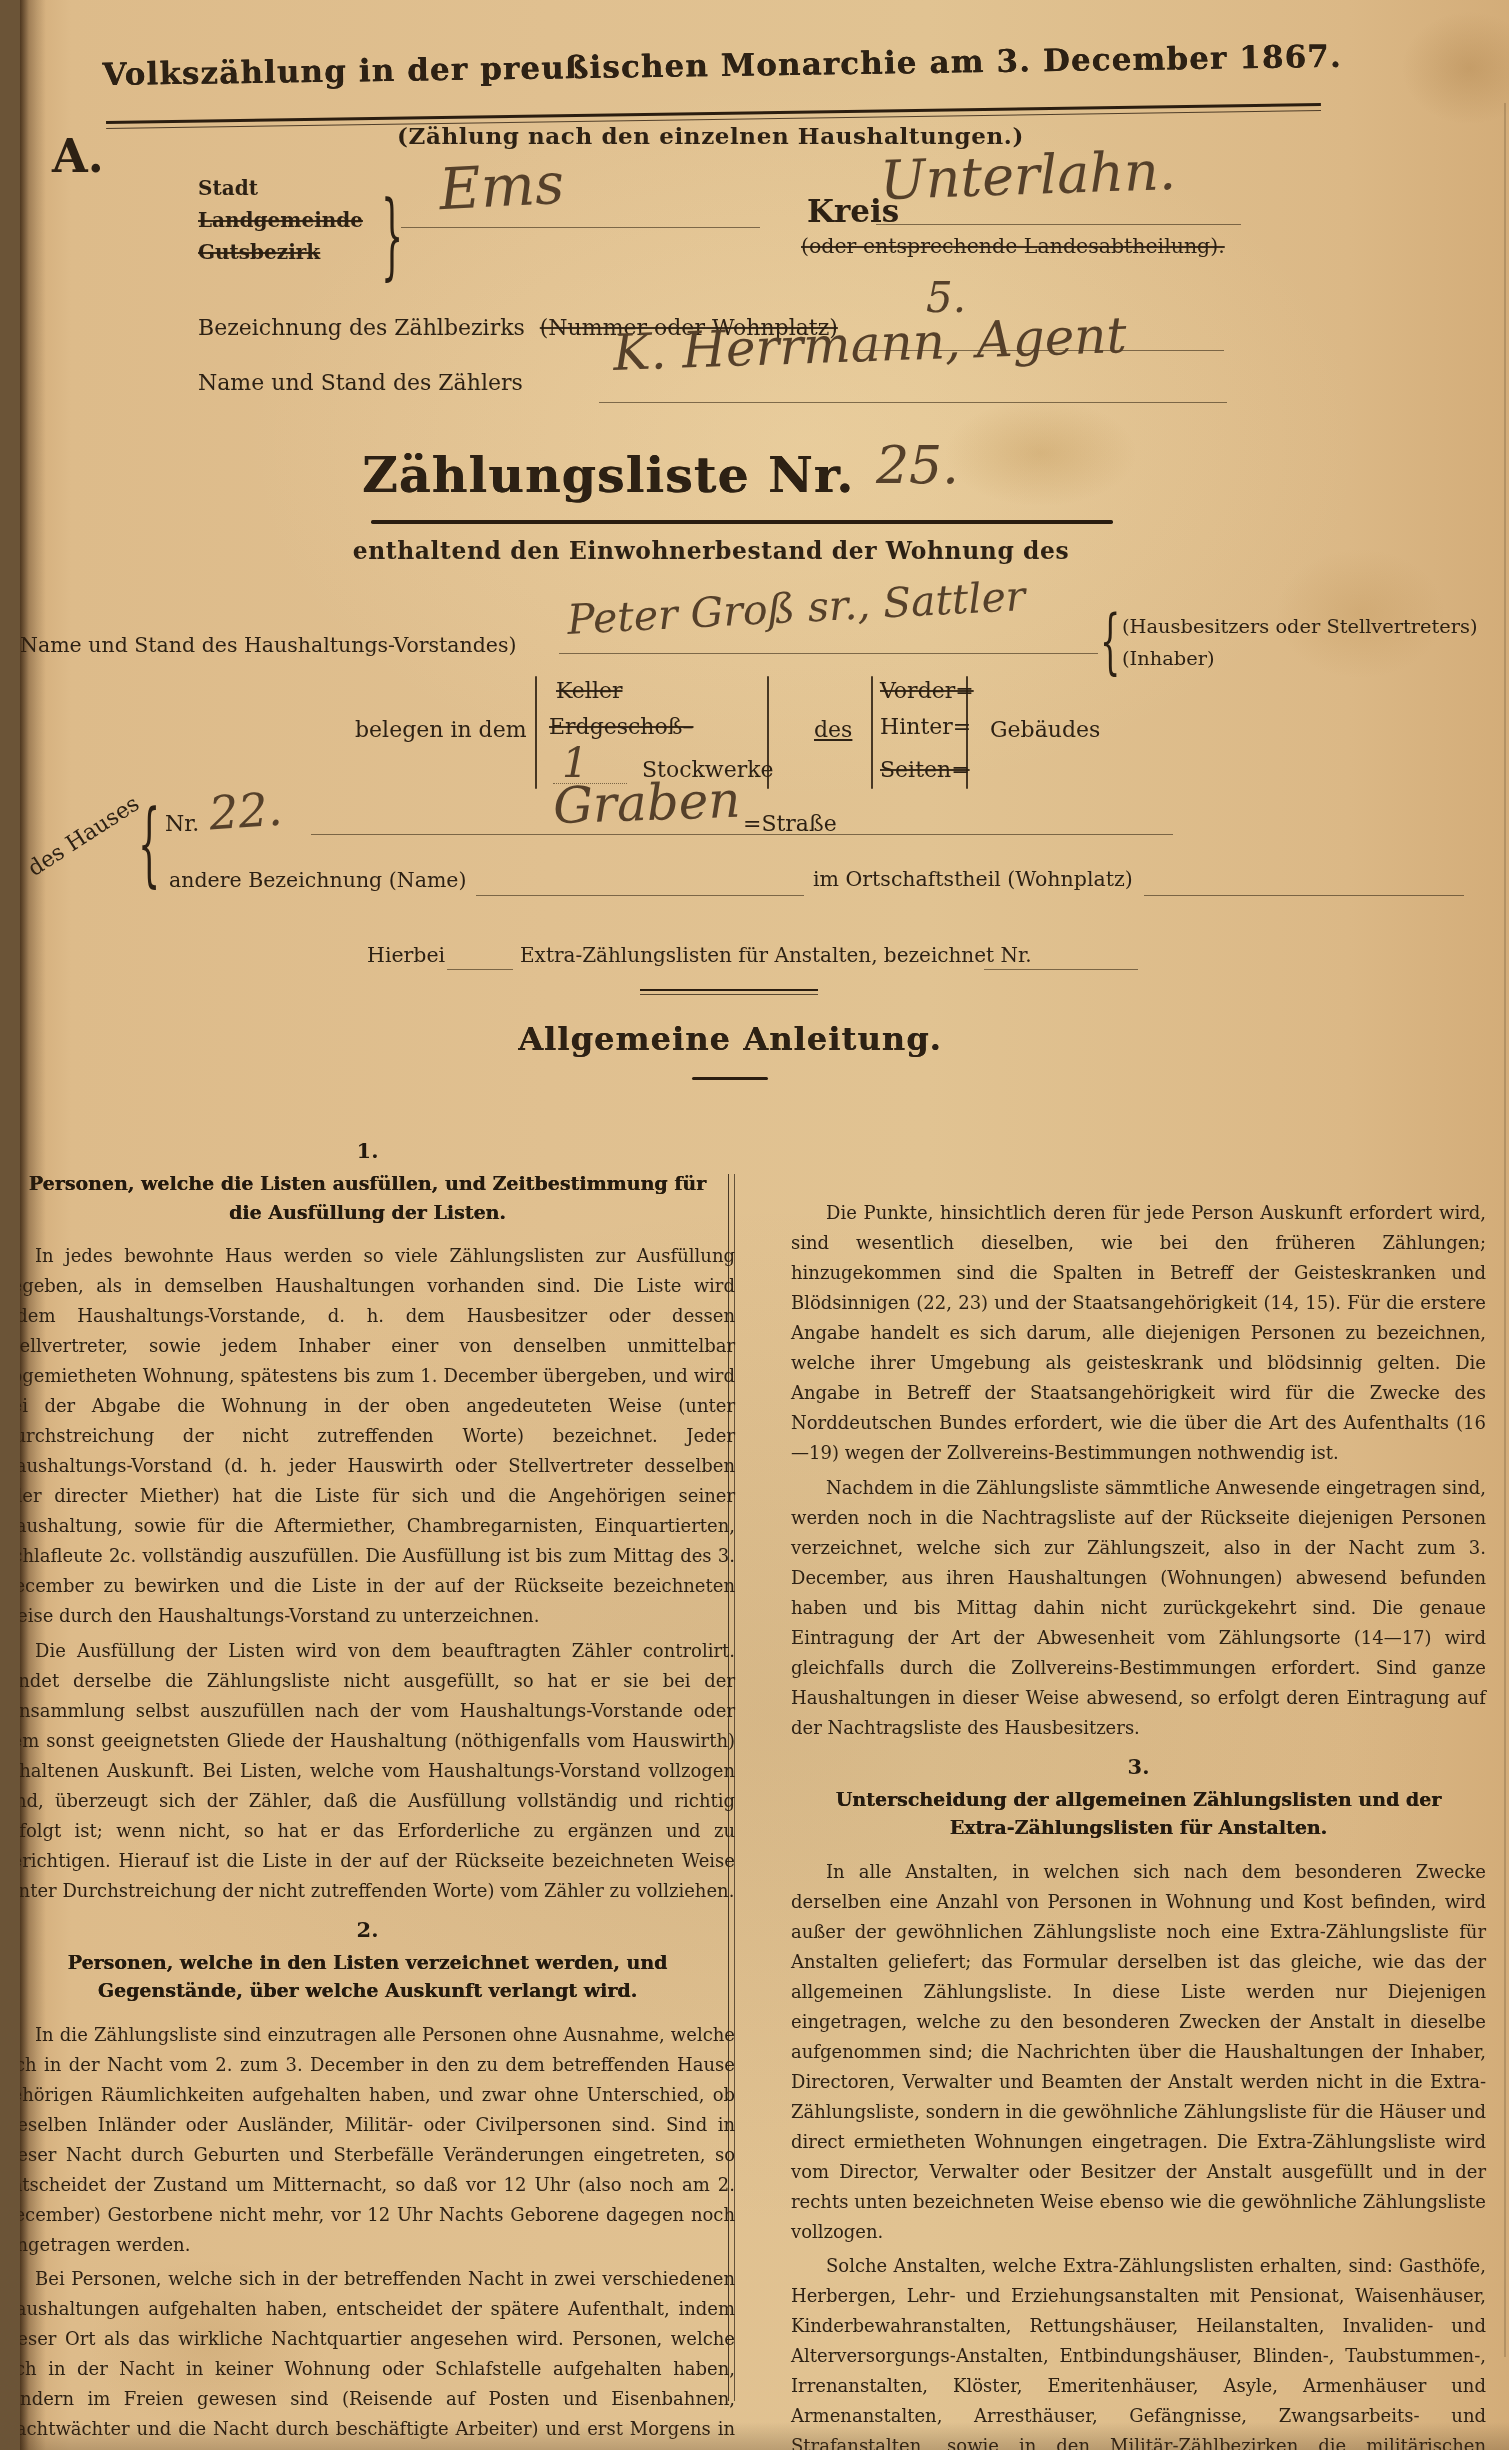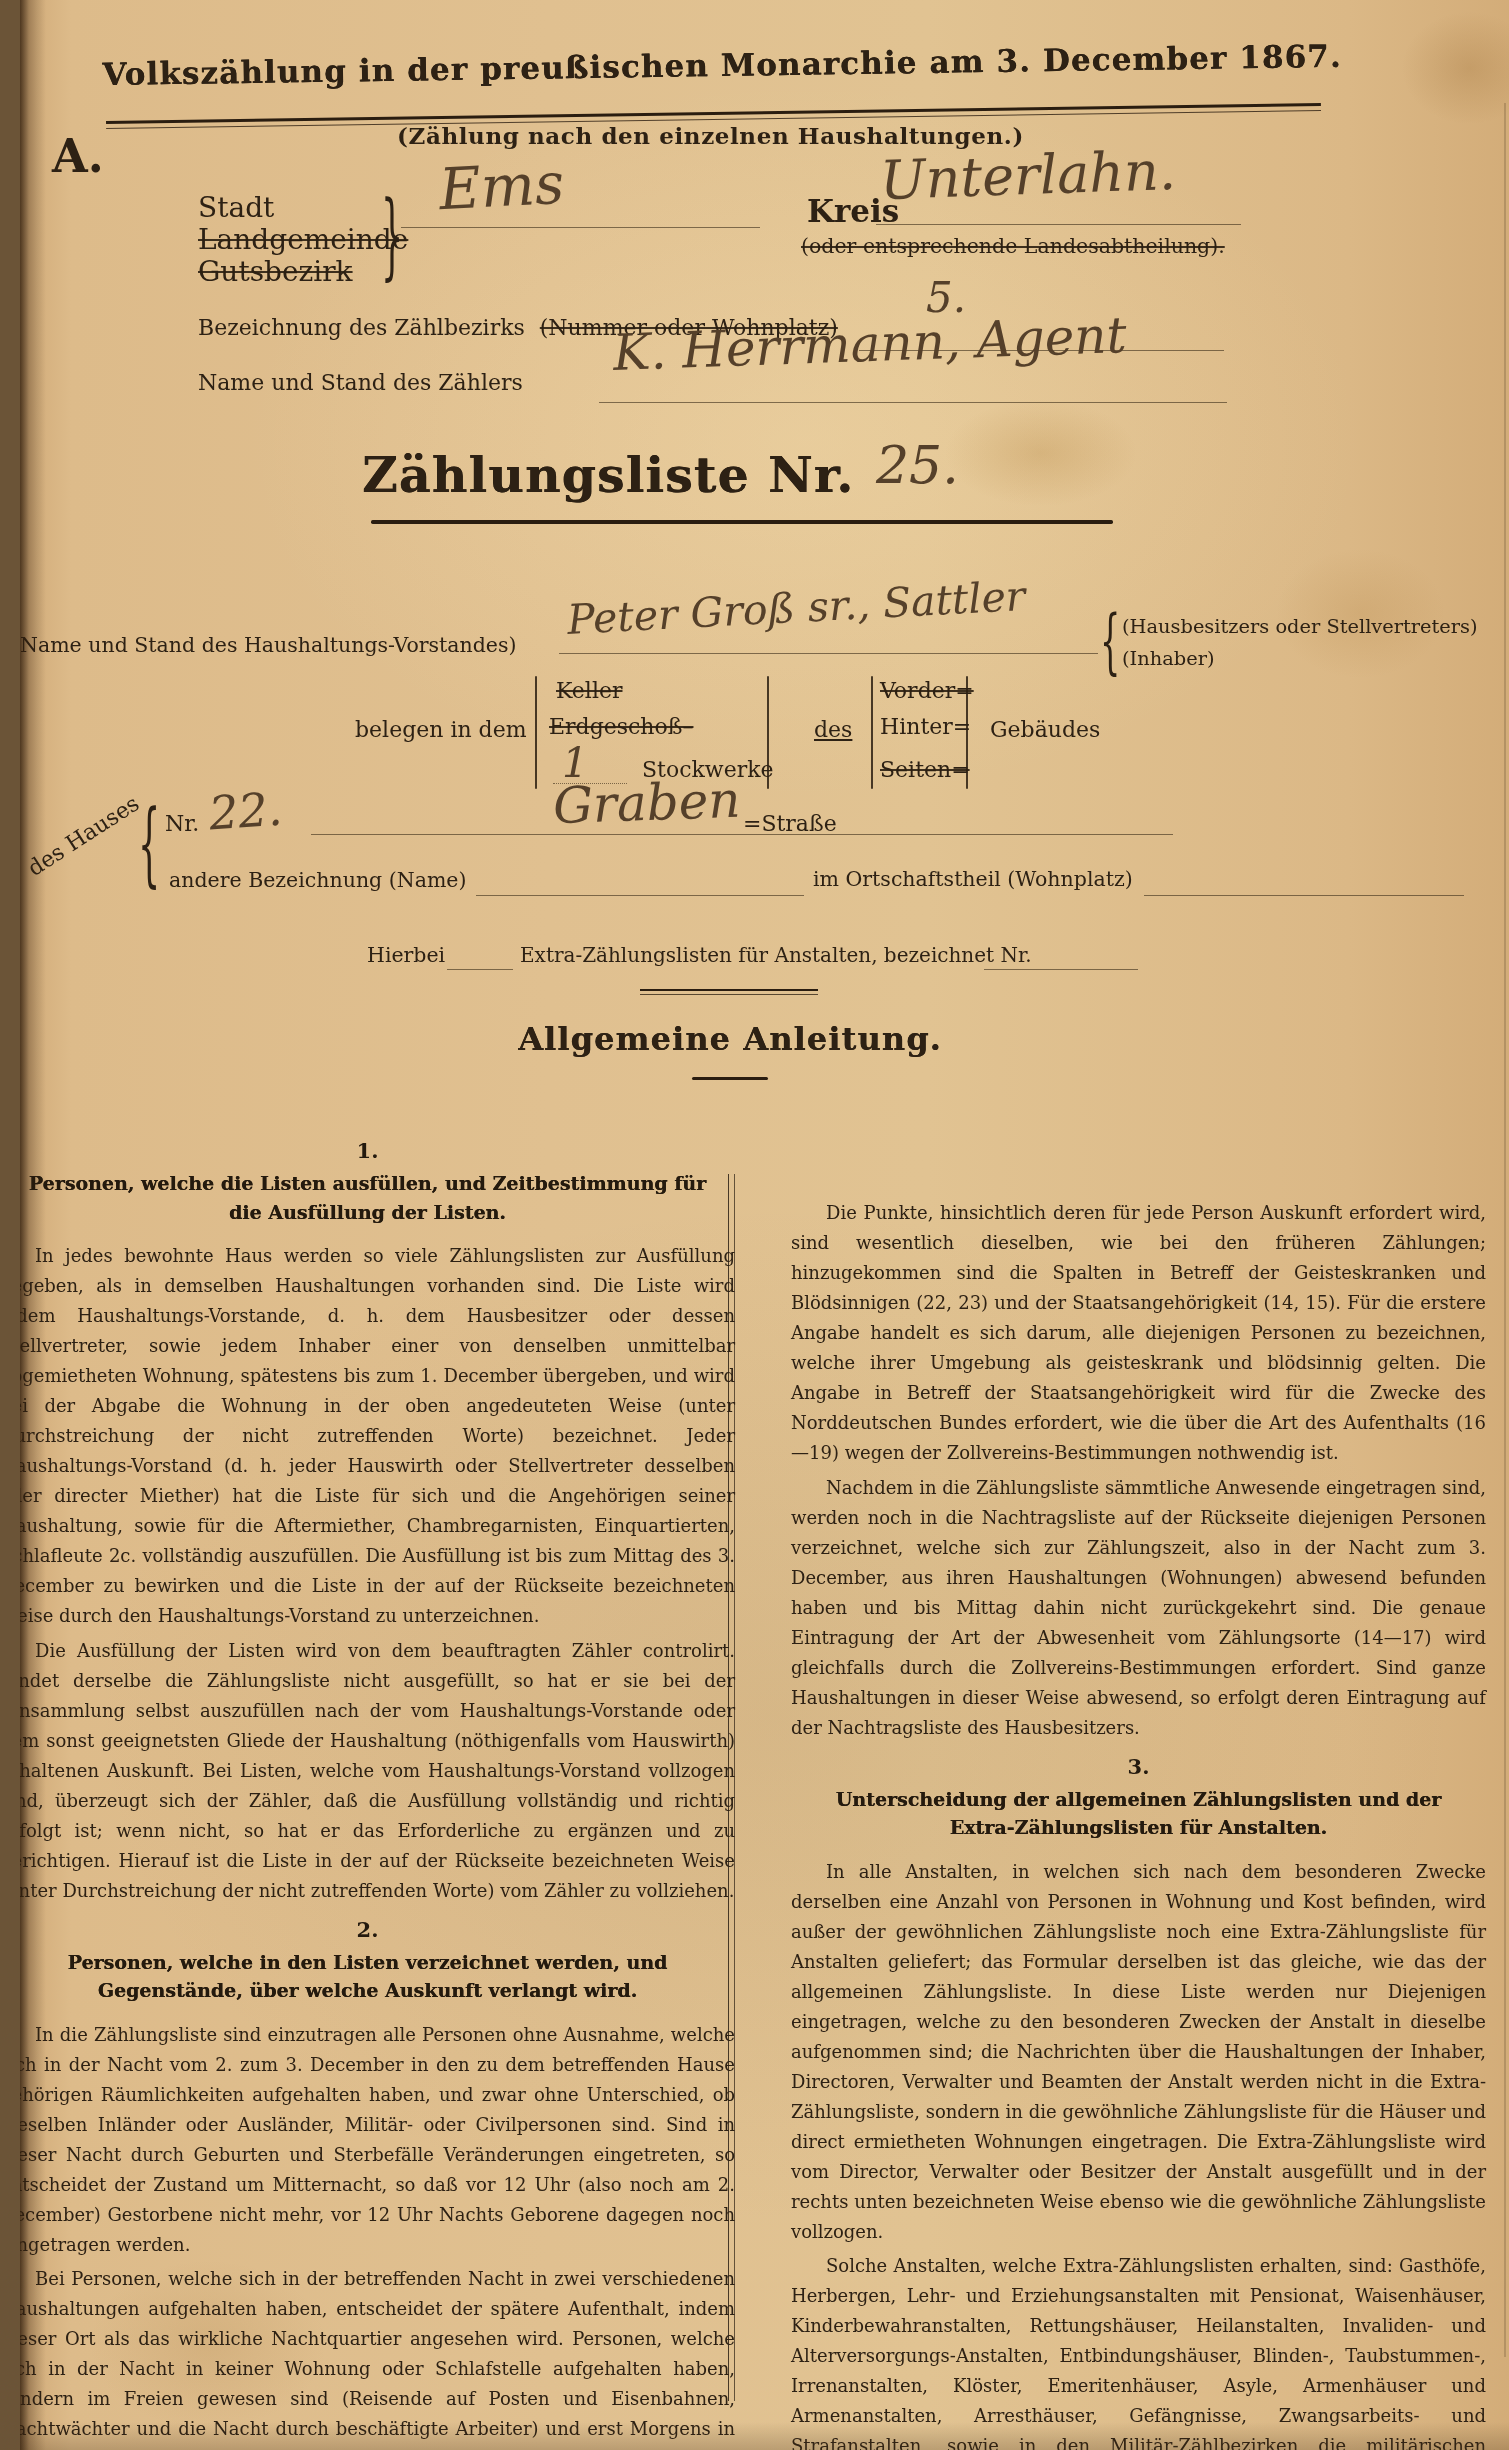--- a/index.html
+++ b/index.html
@@ -47,21 +47,21 @@
   <div class="stain" style="left:1381px;top:11.4px;width:137px;height:114px;background:radial-gradient(ellipse, rgba(140,92,34,0.22), rgba(140,92,34,0) 70%);"></div>
   <div class="stain" style="left:68px;top:2259px;width:240px;height:171px;background:radial-gradient(ellipse, rgba(150,104,44,0.14), rgba(150,104,44,0) 70%);"></div>
 
   <div class="abs print bold center title-line" style="left:80px;top:47px;width:1244px;font-size:31px;transform:rotate(-0.85deg);">Volkszählung in der preußischen Monarchie am 3. December 1867.</div>
   <div class="abs" style="left:86px;top:112px;width:1215px;height:4px;border-top:3.4px solid #2a1d10;border-bottom:1.1px solid rgba(42,29,16,0.8);transform:rotate(-0.85deg);"></div>
 
   <div class="abs print bold" style="left:32px;top:129px;font-size:46px;">A.</div>
 
   <div class="abs print bold center" style="left:371px;top:122px;width:639px;font-size:23px;letter-spacing:0.6px;">(Zählung nach den einzelnen Haushaltungen.)</div>
 
-  <div class="abs print" style="left:178px;top:192px;font-size:28px;line-height:32px;">
+  <div class="abs print" style="left:178px;top:172px;font-size:20px;line-height:32px;font-weight:bold;">
     <div>Stadt</div>
     <div class="struck">Landgemeinde</div>
     <div class="struck">Gutsbezirk</div>
   </div>
   <div class="brace" style="left:361px;top:191px;font-size:35px;transform:scaleY(2.65);">}</div>
   <div class="abs hw" style="left:419px;top:153px;font-size:57px;transform:rotate(-3deg);">Ems</div>
   <div class="rule" style="left:381px;top:227px;width:359px;"></div>
 
   <div class="abs print bold" style="left:787px;top:193px;font-size:31px;">Kreis</div>
   <div class="abs hw" style="left:860px;top:144px;font-size:54px;transform:rotate(-2deg);">Unterlahn.</div>
@@ -75,20 +75,21 @@
   <div class="abs hw" style="left:906px;top:273px;font-size:42px;">5.</div>
   <div class="rule" style="left:839px;top:350px;width:365px;"></div>
 
   <div class="abs print" style="left:178px;top:370px;font-size:22px;">Name und Stand des Zählers</div>
   <div class="abs hw" style="left:593px;top:315px;font-size:50px;transform:rotate(-2deg);">K. Herrmann, Agent</div>
   <div class="rule" style="left:579px;top:402px;width:628px;"></div>
 
   <div class="abs print bold title-line" style="left:342px;top:446px;font-size:49px;">Zählungsliste Nr.</div>
   <div class="abs hw" style="left:856px;top:435px;font-size:52px;">25.</div>
   <div class="thickrule" style="left:351px;top:520px;width:742px;height:4px;border-radius:1.7px;"></div>
+  <div class="abs print bold center" style="left:320px;top:537px;width:742px;font-size:23.4px;letter-spacing:0.6px;">enthaltend den Einwohnerbestand der Wohnung des</div>
 
   <div class="abs print" style="left:0px;top:633px;font-size:20.5px;">Name und Stand des Haushaltungs-Vorstandes)</div>
   <div class="abs hw" style="left:547px;top:584px;font-size:41px;transform:rotate(-3deg);">Peter Groß sr., Sattler</div>
   <div class="rule" style="left:539px;top:653px;width:539px;"></div>
   <div class="brace" style="left:1080px;top:606px;font-size:32px;transform:scaleY(2.2);">{</div>
   <div class="abs print" style="left:1102px;top:615px;font-size:19.4px;">(Hausbesitzers oder Stellvertreters)</div>
   <div class="abs print" style="left:1102px;top:647px;font-size:19.4px;">(Inhaber)</div>
 
   <div class="abs print" style="left:335px;top:717px;font-size:22px;">belegen in dem</div>
   <div class="vbar" style="left:515px;top:676px;height:113px;"></div>

